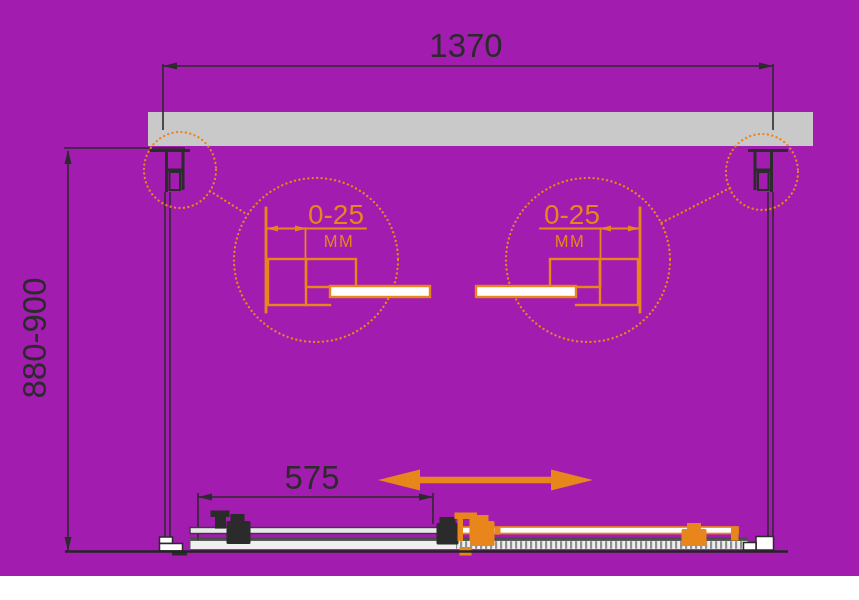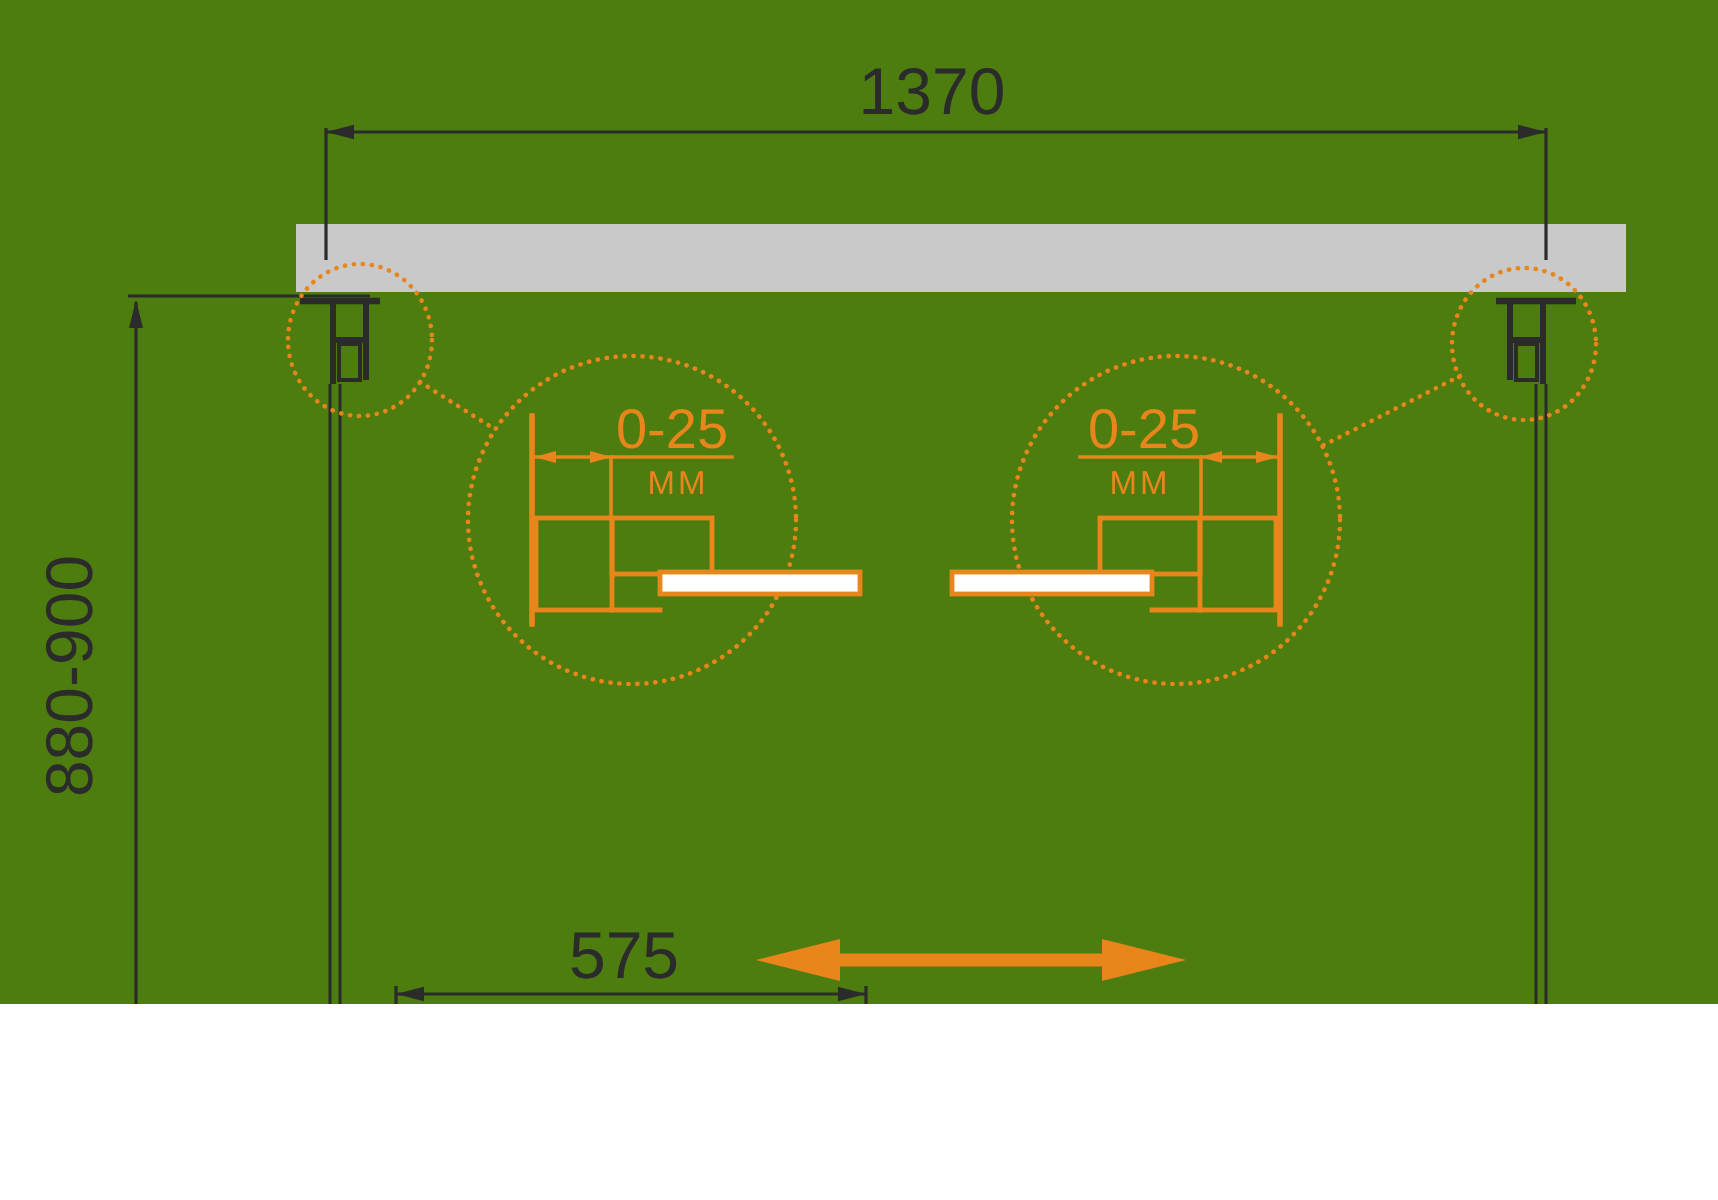--- a/index.html
+++ b/index.html
@@ -1,16 +1,16 @@
 <!DOCTYPE html>
 <html style="--accent-orange: #E8861C; --wall-gray: #C9C9C9; --line-ink: #2B2B2B; --rail-gray: #EFEFEF;"><head>
 <meta charset="utf-8">
 <style>
   html,body{margin:0;padding:0;background:#ffffff;}
-  .stage{position:relative;width:859px;height:502px;background:#4d7c0f;overflow:hidden;
+  .stage{position:relative;width:859px;height:576px;background:#a21caf;overflow:hidden;
          font-family:"Liberation Sans", sans-serif;}
   svg{display:block;}
   .ink   {stroke:var(--line-ink,#2B2B2B);}
   .ink-f {fill:var(--line-ink,#2B2B2B);}
   .acc   {stroke:var(--accent-orange,#E8861C);}
   .acc-f {fill:var(--accent-orange,#E8861C);}
   .wall-f{fill:var(--wall-gray,#C9C9C9);}
   .rail-f{fill:var(--rail-gray,#EFEFEF);}
   .dotted{stroke:var(--accent-orange,#E8861C);fill:none;stroke-width:2.3;
           stroke-dasharray:0.1 4.4;stroke-linecap:round;}

